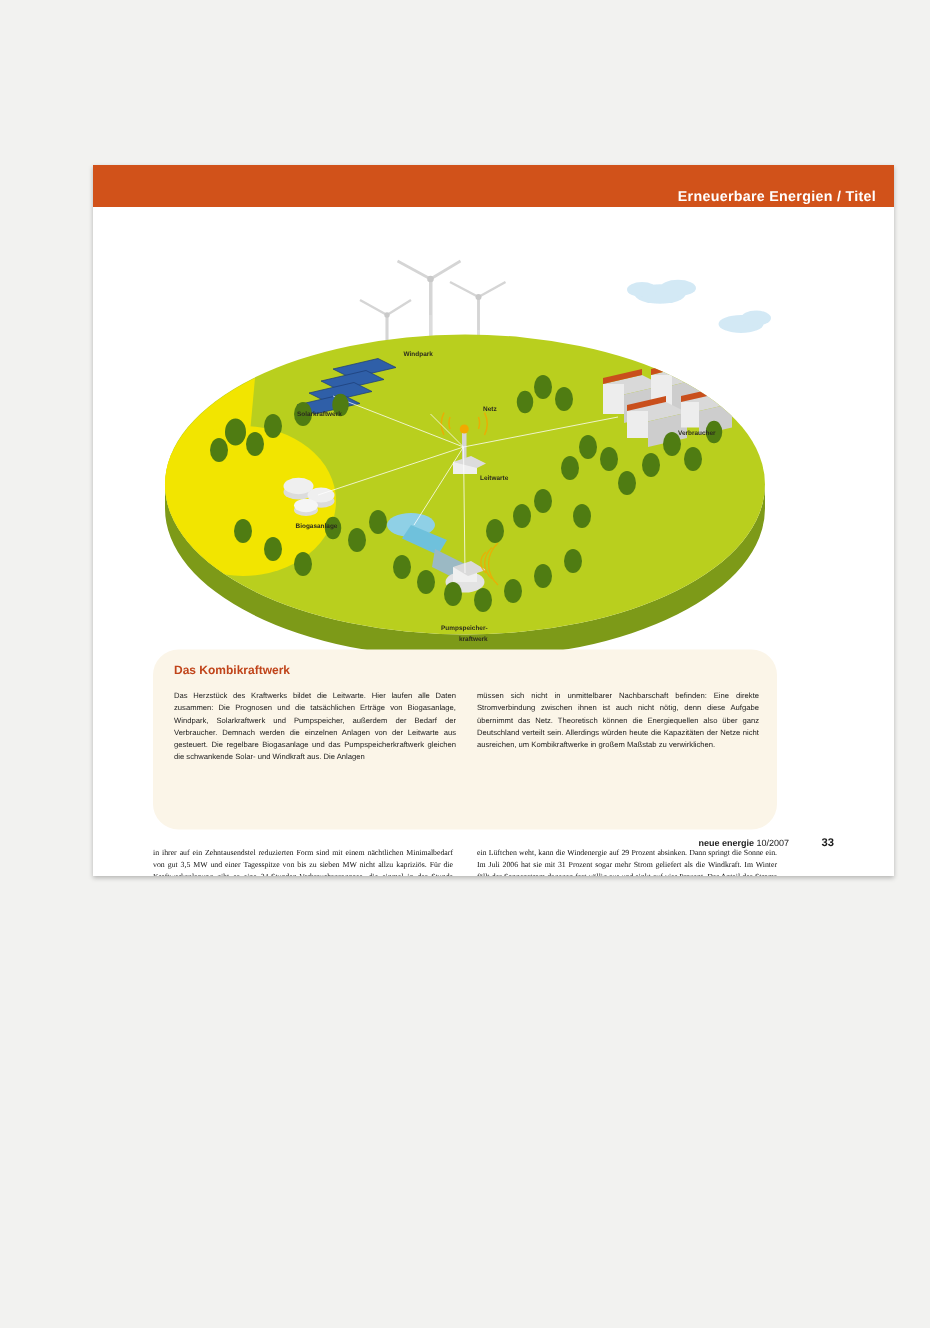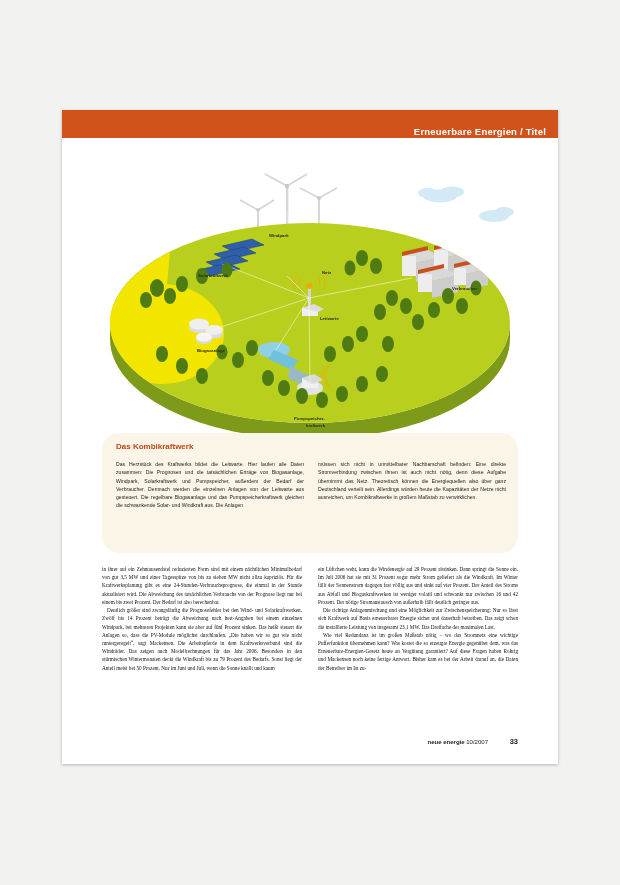--- a/index.html
+++ b/index.html
@@ -11,24 +11,25 @@
     width: 620px;
     height: 885px;
     font-family: "Liberation Serif", serif;
     overflow: hidden;
   }
   .page {
     position: absolute;
     left: 62px;
     top: 110px;
     width: 496px;
-    height: 654px;
+    height: 474px;
     background: #ffffff;
     box-shadow: 0 1px 3px rgba(0,0,0,0.25);
     overflow: hidden;
+    padding-left: 38px;
   }
   
   .header-band {
     position: absolute;
     left: 0;
     top: 0;
     width: 100%;
     height: 28px;
     background: #d1521a;
   }

